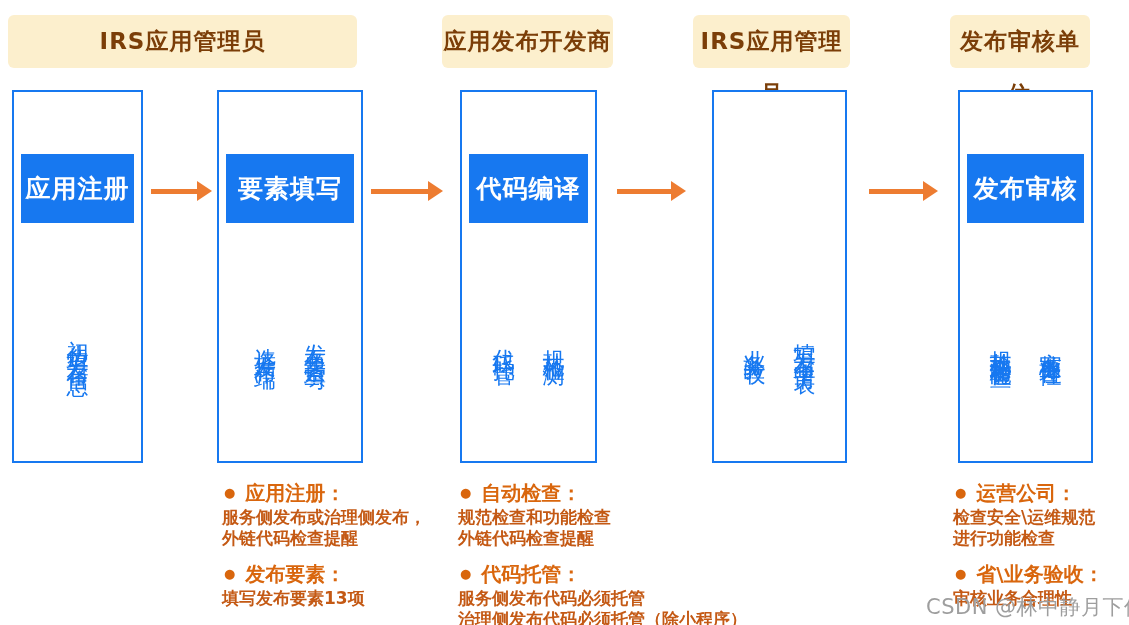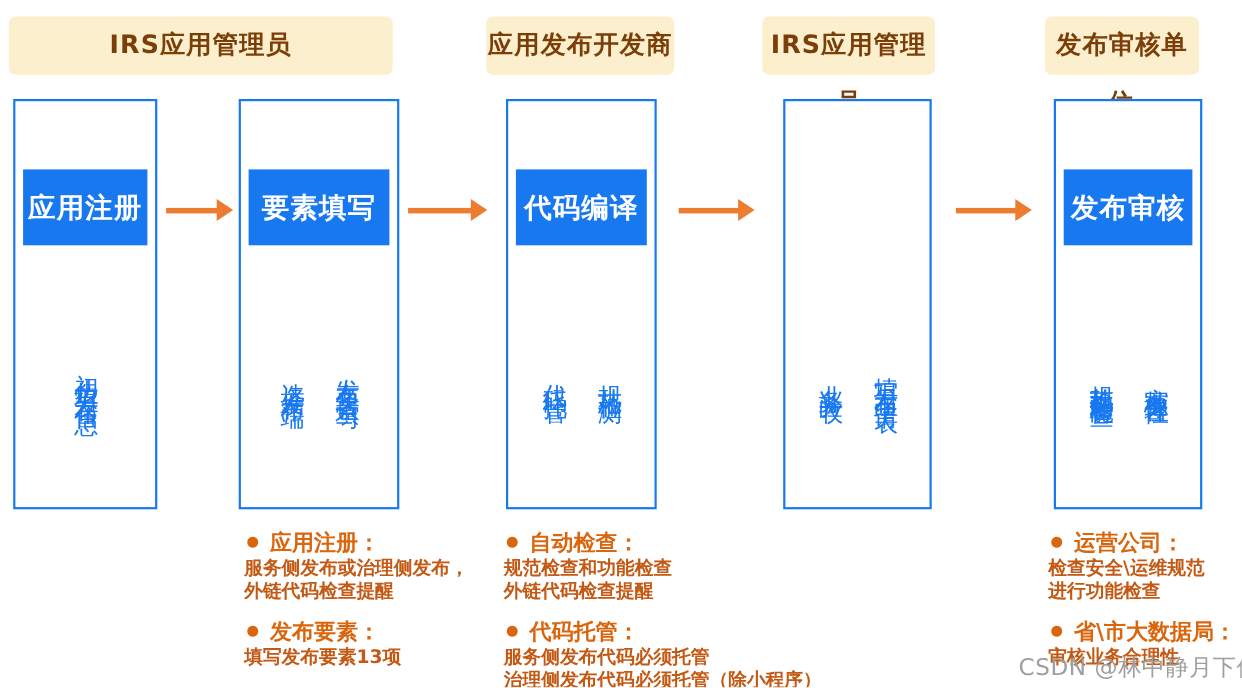--- a/index.html
+++ b/index.html
@@ -237,21 +237,21 @@
       <div class="nheading">
         <span class="bullet">●</span>
         <span>运营公司：</span>
       </div>
       <div class="nline">检查安全\运维规范</div>
       <div class="nline">进行功能检查</div>
     </div>
     <div class="ngroup g2">
       <div class="nheading">
         <span class="bullet">●</span>
-        <span>省\市大数据局：</span>
+        <span>省\业务验收：</span>
       </div>
       <div class="nline">审核业务合理性</div>
     </div>
   </div>
 
   <div class="watermark">CSDN @林中静月下仙</div>
 
 </div>
 
 </body></html>

